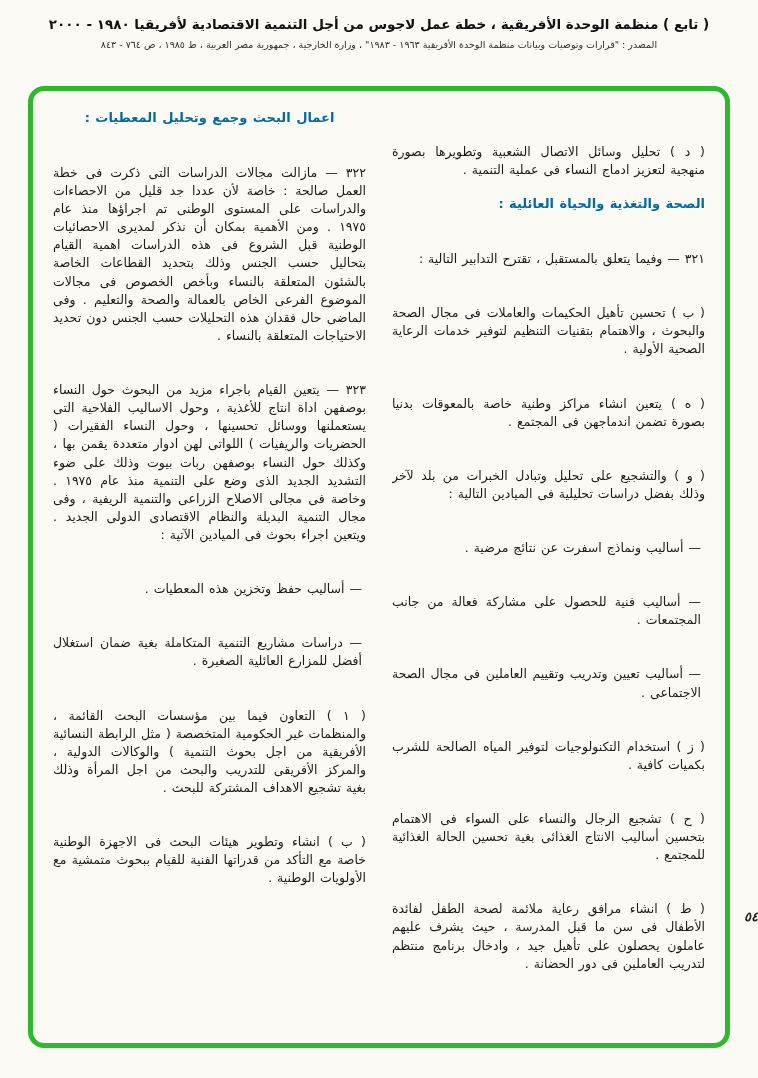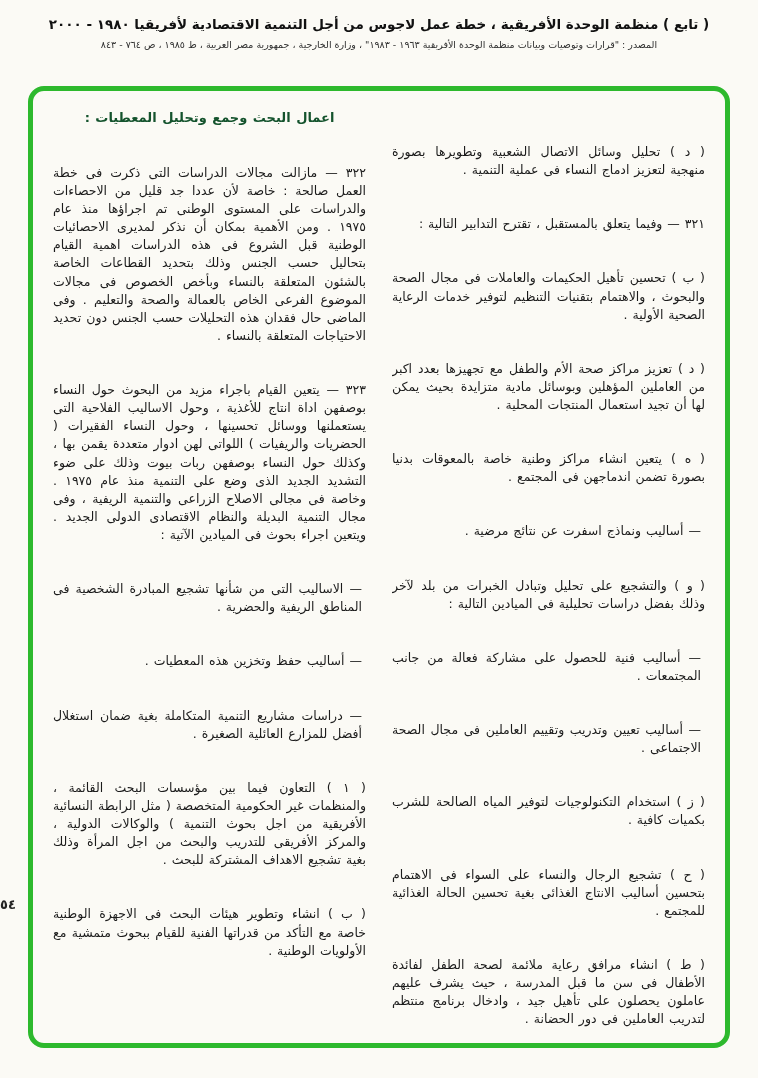--- a/index.html
+++ b/index.html
@@ -34,66 +34,66 @@
     margin-bottom: 9px;
     word-spacing: 1px;
     margin-top: 36px;
   }
   .dash { padding-right: 4px; }
   .heading {
     font-weight: bold;
     font-size: 13px;
     text-align: right;
     margin: 16px 0 12px 0;
-    color: #14532d;
+    color: #0369a1;
   }
   .heading.first { margin-top: 2px; text-align: center; }
 
   .page-number {
     position: absolute;
-    bottom: 20px; right: 0; left: 0;
-    text-align: left;
+    bottom: 8px; right: 0; left: 0;
+    text-align: right;
     font-size: 13px;
     font-weight: bold;
     color: #222;
+    font-style: italic;
   }
 </style>
 </head>
 <body>
 
 <div class="page">
 
   <header class="doc-header">
     <div class="doc-title">( تابع ) منظمة الوحدة الأفريقية ، خطة عمل لاجوس من أجل التنمية الاقتصادية لأفريقيا ١٩٨٠ - ٢٠٠٠</div>
     <div class="doc-source">المصدر : "قرارات وتوصيات وبيانات منظمة الوحدة الأفريقية ١٩٦٣ - ١٩٨٣" ، وزارة الخارجية ، جمهورية مصر العربية ، ط ١٩٨٥ ، ص ٧٦٤ - ٨٤٣</div>
   </header>
 
   <div class="content-box">
     <div class="columns">
 
       <section class="col">
         <p class="block para">( د ) تحليل وسائل الاتصال الشعبية وتطويرها بصورة منهجية لتعزيز ادماج النساء فى عملية التنمية .</p>
+        <h2 class="block heading">الصحة والتغذية والحياة العائلية :</h2>
         <p class="block para">٣٢١ — وفيما يتعلق بالمستقبل ، تقترح التدابير التالية :</p>
         <p class="block para">( ب ) تحسين تأهيل الحكيمات والعاملات فى مجال الصحة والبحوث ، والاهتمام بتقنيات التنظيم لتوفير خدمات الرعاية الصحية الأولية .</p>
-        <p class="block para">( د ) تعزيز مراكز صحة الأم والطفل مع تجهيزها بعدد اكبر من العاملين المؤهلين وبوسائل مادية متزايدة بحيث يمكن لها أن تجيد استعمال المنتجات المحلية .</p>
         <p class="block para">( ه ) يتعين انشاء مراكز وطنية خاصة بالمعوقات بدنيا بصورة تضمن اندماجهن فى المجتمع .</p>
+        <p class="block para">( و ) والتشجيع على تحليل وتبادل الخبرات من بلد لآخر وذلك بفضل دراسات تحليلية فى الميادين التالية :</p>
         <p class="block dash">— أساليب ونماذج اسفرت عن نتائج مرضية .</p>
-        <p class="block para">( و ) والتشجيع على تحليل وتبادل الخبرات من بلد لآخر وذلك بفضل دراسات تحليلية فى الميادين التالية :</p>
         <p class="block dash">— أساليب فنية للحصول على مشاركة فعالة من جانب المجتمعات .</p>
         <p class="block dash">— أساليب تعيين وتدريب وتقييم العاملين فى مجال الصحة الاجتماعى .</p>
         <p class="block para">( ز ) استخدام التكنولوجيات لتوفير المياه الصالحة للشرب بكميات كافية .</p>
         <p class="block para">( ح ) تشجيع الرجال والنساء على السواء فى الاهتمام بتحسين أساليب الانتاج الغذائى بغية تحسين الحالة الغذائية للمجتمع .</p>
         <p class="block para">( ط ) انشاء مرافق رعاية ملائمة لصحة الطفل لفائدة الأطفال فى سن ما قبل المدرسة ، حيث يشرف عليهم عاملون يحصلون على تأهيل جيد ، وادخال برنامج منتظم لتدريب العاملين فى دور الحضانة .</p>
       </section>
 
       <section class="col">
         <h2 class="block heading first">اعمال البحث وجمع وتحليل المعطيات :</h2>
         <p class="block para">٣٢٢ — مازالت مجالات الدراسات التى ذكرت فى خطة العمل صالحة : خاصة لأن عددا جد قليل من الاحصاءات والدراسات على المستوى الوطنى تم اجراؤها منذ عام ١٩٧٥ . ومن الأهمية بمكان أن نذكر لمديرى الاحصائيات الوطنية قبل الشروع فى هذه الدراسات اهمية القيام بتحاليل حسب الجنس وذلك بتحديد القطاعات الخاصة بالشئون المتعلقة بالنساء وبأخص الخصوص فى مجالات الموضوع الفرعى الخاص بالعمالة والصحة والتعليم . وفى الماضى حال فقدان هذه التحليلات حسب الجنس دون تحديد الاحتياجات المتعلقة بالنساء .</p>
         <p class="block para">٣٢٣ — يتعين القيام باجراء مزيد من البحوث حول النساء بوصفهن اداة انتاج للأغذية ، وحول الاساليب الفلاحية التى يستعملنها ووسائل تحسينها ، وحول النساء الفقيرات ( الحضريات والريفيات ) اللواتى لهن ادوار متعددة يقمن بها ، وكذلك حول النساء بوصفهن ربات بيوت وذلك على ضوء التشديد الجديد الذى وضع على التنمية منذ عام ١٩٧٥ . وخاصة فى مجالى الاصلاح الزراعى والتنمية الريفية ، وفى مجال التنمية البديلة والنظام الاقتصادى الدولى الجديد . ويتعين اجراء بحوث فى الميادين الآتية :</p>
-        <p class="block dash">— الاساليب التى من شأنها تشجيع المبادرة الشخصية فى المناطق الريفية والحضرية .</p>
         <p class="block dash">— أساليب حفظ وتخزين هذه المعطيات .</p>
         <p class="block dash">— دراسات مشاريع التنمية المتكاملة بغية ضمان استغلال أفضل للمزارع العائلية الصغيرة .</p>
         <p class="block para">( ١ ) التعاون فيما بين مؤسسات البحث القائمة ، والمنظمات غير الحكومية المتخصصة ( مثل الرابطة النسائية الأفريقية من اجل بحوث التنمية ) والوكالات الدولية ، والمركز الأفريقى للتدريب والبحث من اجل المرأة وذلك بغية تشجيع الاهداف المشتركة للبحث .</p>
         <p class="block para">( ب ) انشاء وتطوير هيئات البحث فى الاجهزة الوطنية خاصة مع التأكد من قدراتها الفنية للقيام ببحوث متمشية مع الأولويات الوطنية .</p>
       </section>
 
     </div>
   </div>
 
   <footer>

